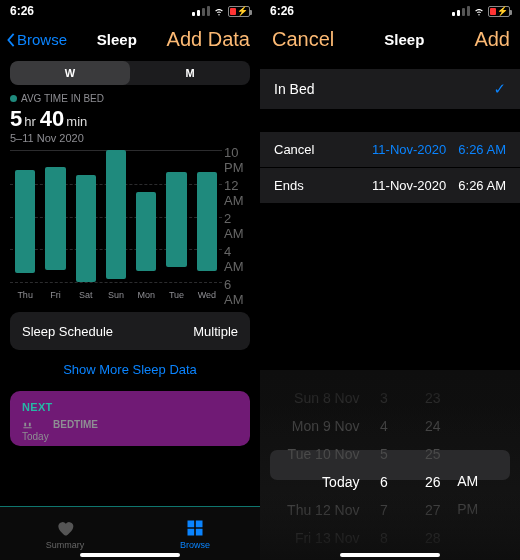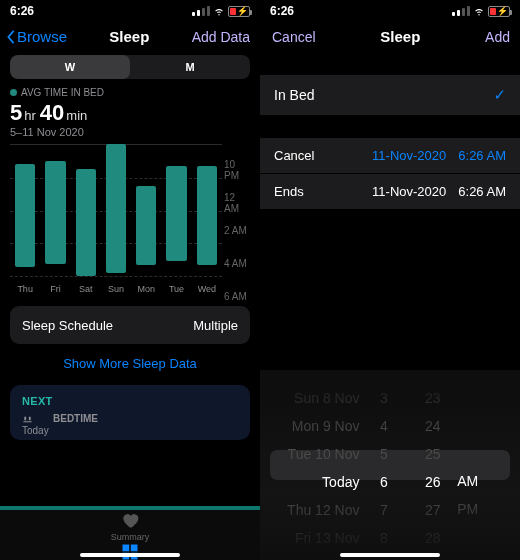--- a/index.html
+++ b/index.html
@@ -17,63 +17,63 @@
   .sig-dots span:nth-child(4){height:10px; background:#555;}
   .wifi { width:12px; height:12px; }
   .batt { width:22px; height:11px; border:1px solid #888; border-radius:2px; position:relative; display:flex; align-items:center;}
   .batt:after{ content:""; position:absolute; right:-3px; top:3px; width:2px; height:5px; background:#888; border-radius:0 1px 1px 0;}
   .batt .fill{ height:7px; background:#f33; width:6px; margin-left:1px; border-radius:1px;}
   .batt .bolt{ position:absolute; left:8px; top:-1px; font-size:9px; color:#fff;}
   
   .nav { display:flex; align-items:center; justify-content:space-between; padding:6px 10px 10px 6px; }
   .nav .back { color:#0a84ff; font-size:15px; display:flex; align-items:center; gap:1px;}
   .nav .title { font-size:15px; font-weight:600; color:#fff;}
-  .nav .action { color:#c4b5fd; font-size:14px; }
+  .nav .action { color:#fdba74; font-size:20px; }
   .chev-l { width:10px; height:14px; }
   
   .body1 { flex:1; overflow:hidden; padding:0 10px; display:flex; flex-direction:column;}
   .seg { display:flex; background:#1c1c1e; border-radius:8px; height:24px; overflow:hidden; margin-bottom:8px;}
   .seg div { flex:1; display:flex; align-items:center; justify-content:center; font-size:11px; font-weight:600; color:#fff; border-radius:7px;}
   .seg div.sel { background:#3a3a3c;}
   .avg-row{ display:flex; align-items:center; gap:4px; font-size:10px; color:#8e8e93; margin-bottom:2px;}
   .dot-teal{ width:7px; height:7px; border-radius:50%; background:#1f8a7d;}
   .bignum { font-size:22px; font-weight:700; color:#fff; display:flex; align-items:baseline; gap:2px;}
   .bignum .unit{ font-size:13px; font-weight:500; color:#ddd; margin-right:2px;}
   .range { color:#8e8e93; font-size:11px; margin-bottom:6px;}
   
   .chart-area{ height:150px; position:relative; margin-bottom:6px;}
   .chart-grid{ position:absolute; left:0; right:28px; top:0; bottom:18px; border-top:1px solid #2c2c2e;}
   .chart-grid .hline{ position:absolute; left:0; right:0; border-top:1px dashed #2c2c2e;}
-  .ylab{ position:absolute; right:0; width:26px; text-align:left; font-size:10px; color:#666;margin-top:20px;}
+  .ylab{ position:absolute; right:0; width:26px; text-align:left; font-size:13px; color:#666;}
   .bars{ position:absolute; left:0; right:28px; top:0; bottom:18px; display:flex; align-items:stretch;}
   .bar-col{ flex:1; display:flex; flex-direction:column; position:relative; padding:0 5px;}
   .bar-col .bar{ position:absolute; left:5px; right:5px; background:#1f8a7d; border-radius:2px;}
   .xlabels{ position:absolute; left:0; right:28px; bottom:0; display:flex;}
   .xlabels span{ flex:1; text-align:center; font-size:9px; color:#8e8e93;}
   
   .row-item{ background:#1c1c1e; border-radius:9px; height:38px; display:flex; align-items:center; justify-content:space-between; padding:0 12px; font-size:13px; margin-top:6px;}
   .row-item .left{ color:#fff;}
   .row-item .right{ color:#fff; font-weight:500;}
   .linkbtn{ text-align:center; color:#0a84ff; font-size:13px; font-weight:500; padding:12px 0 14px 0;}
   .sect-title{ font-size:17px; font-weight:700; color:#fff; padding:6px 0 8px 0;}
-  .sched-card{ background:#0f172a; border-radius:10px; padding:10px 12px 4px 12px;}
+  .sched-card{ background:#701a75; border-radius:10px; padding:10px 12px 4px 12px;}
   .next-lbl{ color:#25b8a6; font-size:11px; font-weight:600; text-transform:uppercase; letter-spacing:.3px; }
   .sched-cols{ display:flex; gap:10px; margin-top:6px;}
   .sched-col{ flex:1;}
   .sc-lab{ display:flex; align-items:center; gap:20px; color:#8e8e93; font-size:10px; font-weight:600;}
   .sc-time{ font-size:17px; font-weight:700; color:#fff; margin-top:2px;}
   .sc-sub{ font-size:10px; color:#8e8e93; margin-top:1px;}
   
-  .tabbar{ height:54px; border-top:4px solid #0f766e; background:#0b0b0b; display:flex;flex-direction:column;}
+  .tabbar{ height:54px; border-top:1px solid #0f766e; background:#0b0b0b; display:flex;}
   .tabbar .tab{ flex:1; display:flex; flex-direction:column; align-items:center; justify-content:center; gap:2px; font-size:9px;}
   .tabbar .tab.active{ color:#0a84ff;}
   .tabbar .tab.inactive{ color:#666;}
   .home-ind{ position:absolute; bottom:3px; left:50%; transform:translateX(-50%); width:100px; height:4px; border-radius:3px; background:#fff;}
   
-  .list{ margin-top:20px;}
+  .list{ margin-top:8px;}
   .list .cell{ background:#1c1c1e; padding:11px 14px; font-size:14px; display:flex; justify-content:space-between; align-items:center; border-bottom:1px solid #000;}
   .list .cell:first-child{ border-top:0;}
   .check{ color:#0a84ff; font-size:15px;}
   .list2{ margin-top:22px;}
   .list2 .cell2{ background:#1c1c1e; padding:10px 14px; font-size:13px; display:flex; justify-content:space-between; align-items:center; border-bottom:1px solid #000;}
   .cell2 .vals{ display:flex; gap:12px;}
   .blue{ color:#0a84ff;}
   .picker-wrap{ position:absolute; left:0; right:0; bottom:0; height:190px; background:linear-gradient(#0e0e0e 0%, #161616 100%); }
   .picker{ position:absolute; left:0; right:0; top:16px; bottom:10px; display:flex; padding:0 14px;}
   .pcol{ flex:1.4; display:flex; flex-direction:column; align-items:flex-end; justify-content:center; color:#4a4a4a; font-size:14px; line-height:28px; position:relative;}

